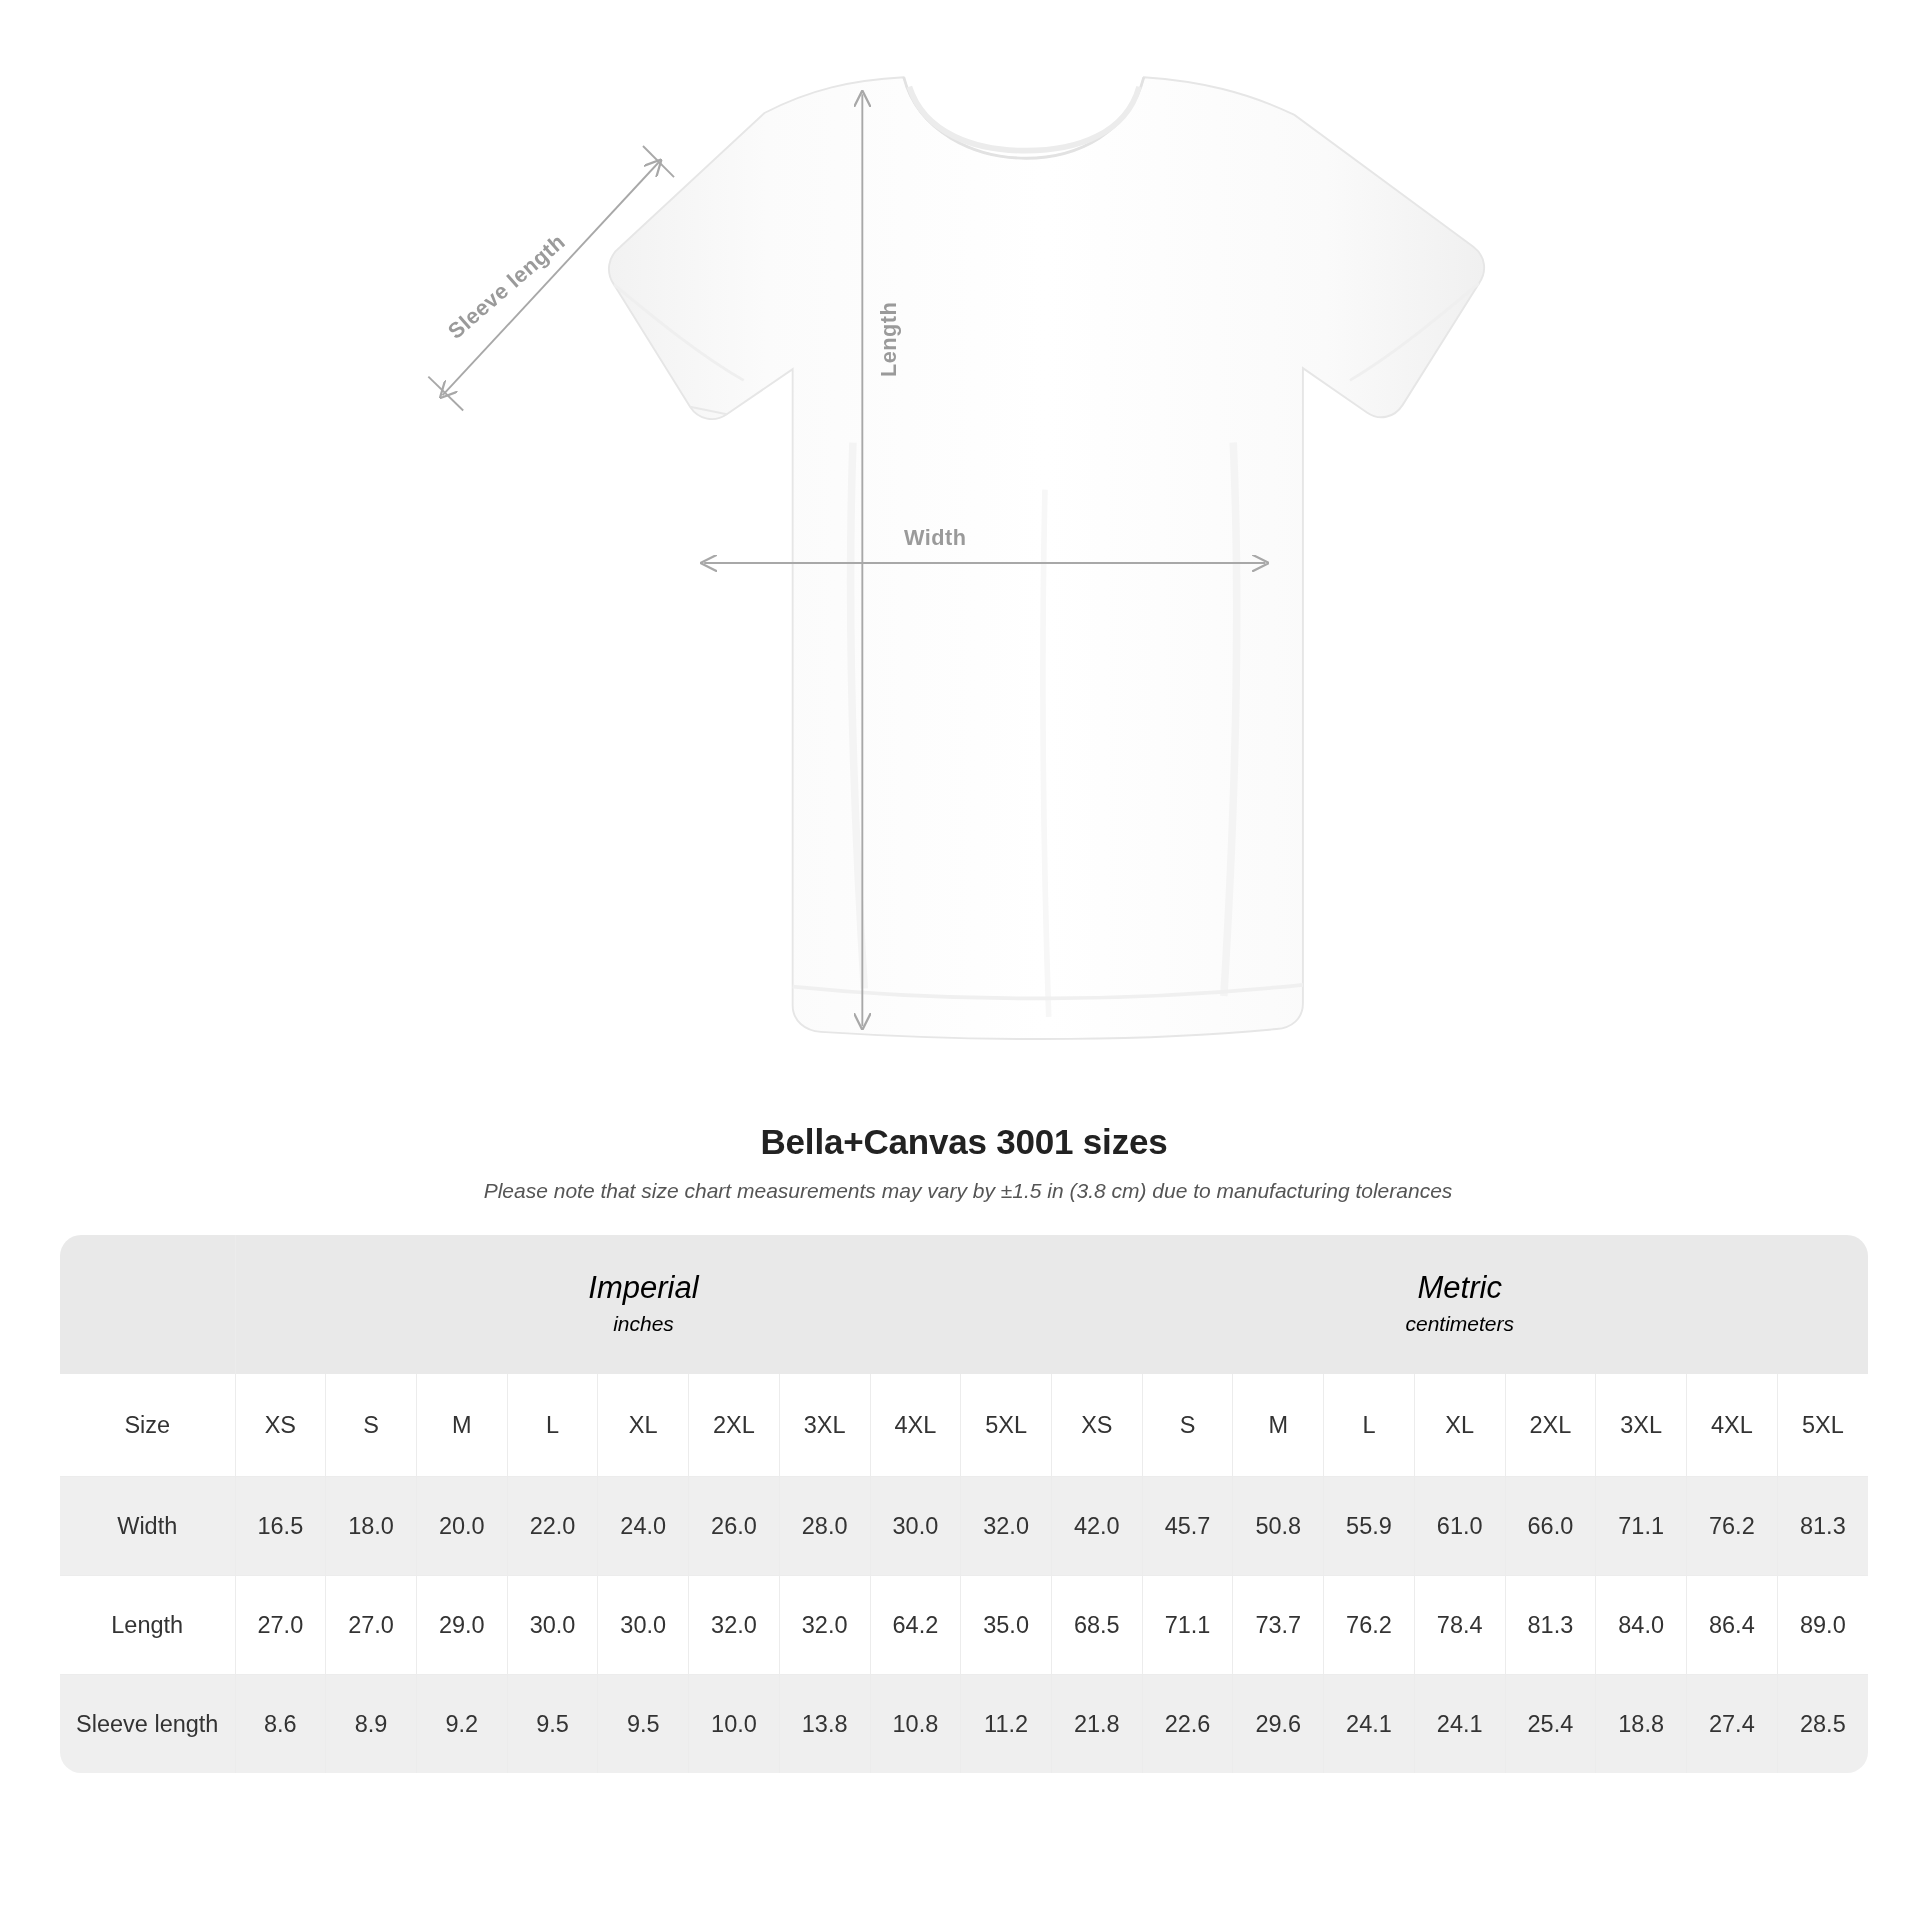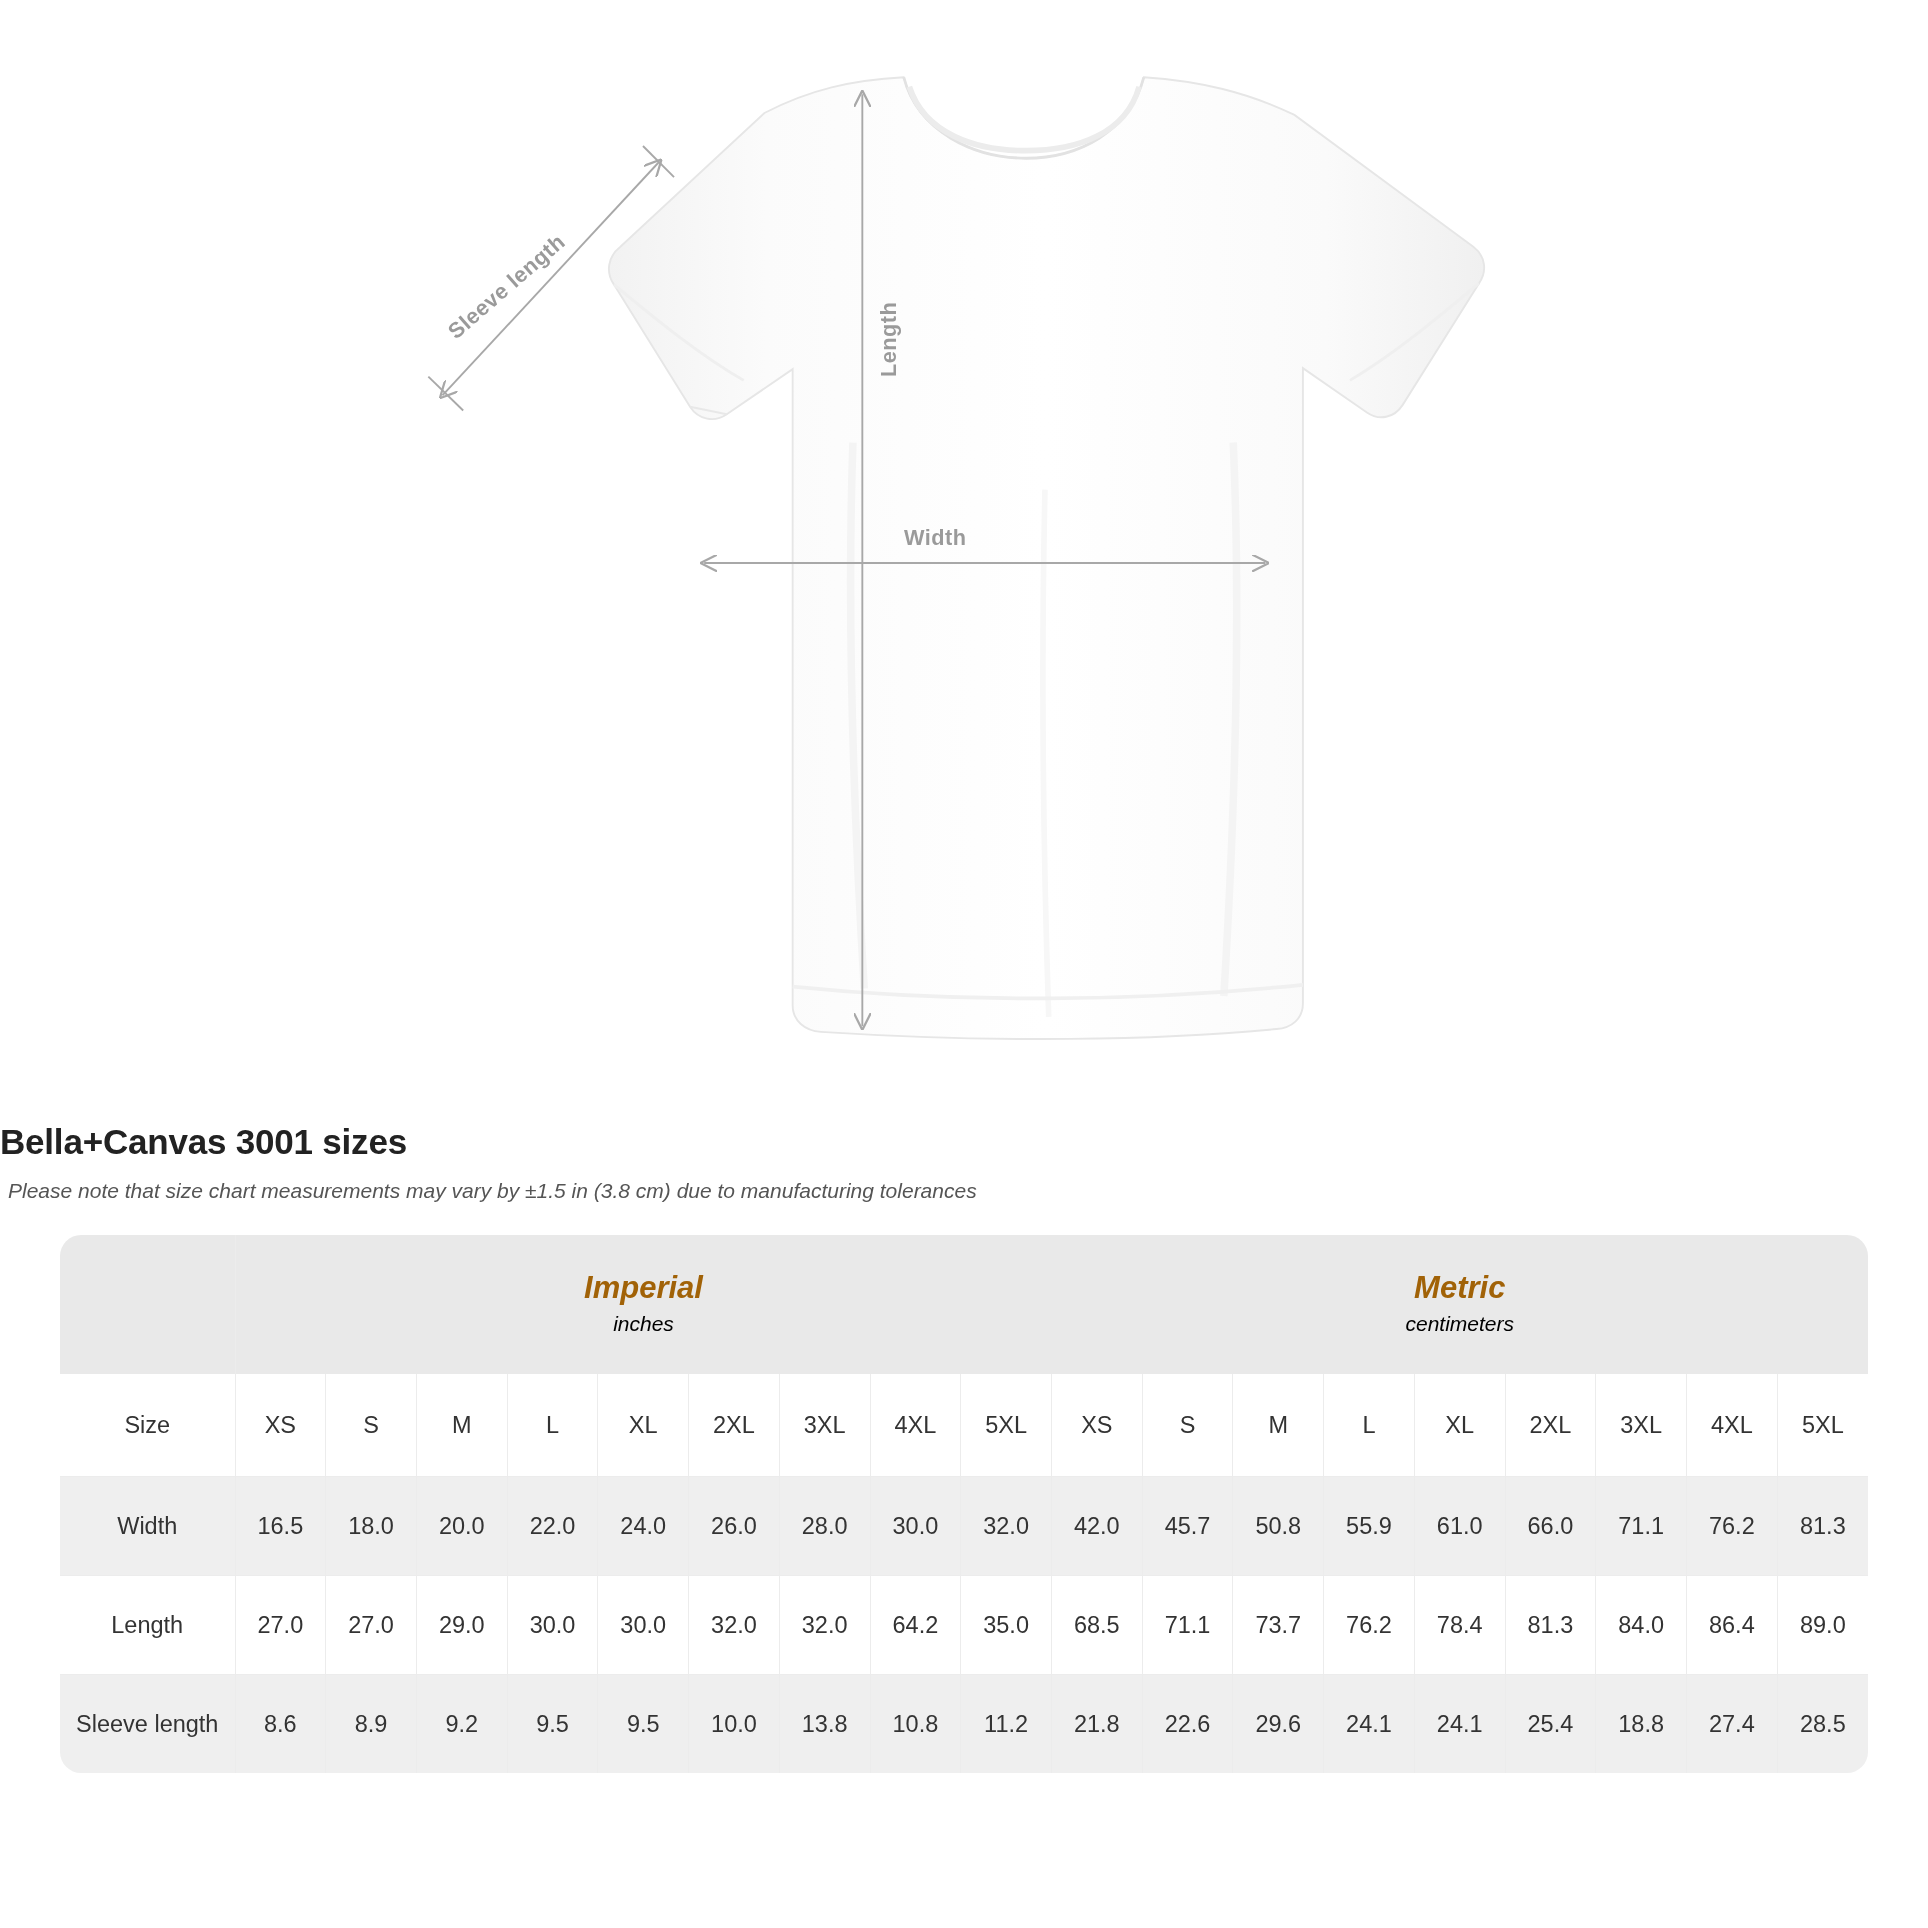--- a/index.html
+++ b/index.html
@@ -52,21 +52,21 @@
   }
   .dim-label.sleeve {
     left: 443px;
     top: 325px;
     transform: rotate(-41deg);
     transform-origin: left top;
   }
 
   
   .title-block {
-    text-align: left;
+    text-align: center;
     margin-top: 11.3px;
   }
   .chart-title {
     font-size: 35px;
     font-weight: bold;
     color: #222222;
     letter-spacing: -0.2px;
   }
   .chart-note {
     font-size: 21px;
@@ -95,23 +95,23 @@
     font-size: 23.5px;
     color: #333333;
     font-weight: normal;
   }
   .unit-row td {
     background: #e9e9e9;
     height: 139px;
   }
   .unit-title {
     font-size: 31px;
-    font-weight: bold;
+    font-weight: normal;
     font-style: italic;
-    color: #a16207;
+    color: #000000;
     line-height: 1.25;
   }
   .unit-sub {
     font-size: 21px;
     font-style: italic;
     color: #000000;
     line-height: 1.6;
   }
   .head-row td {
     background: #ffffff;

